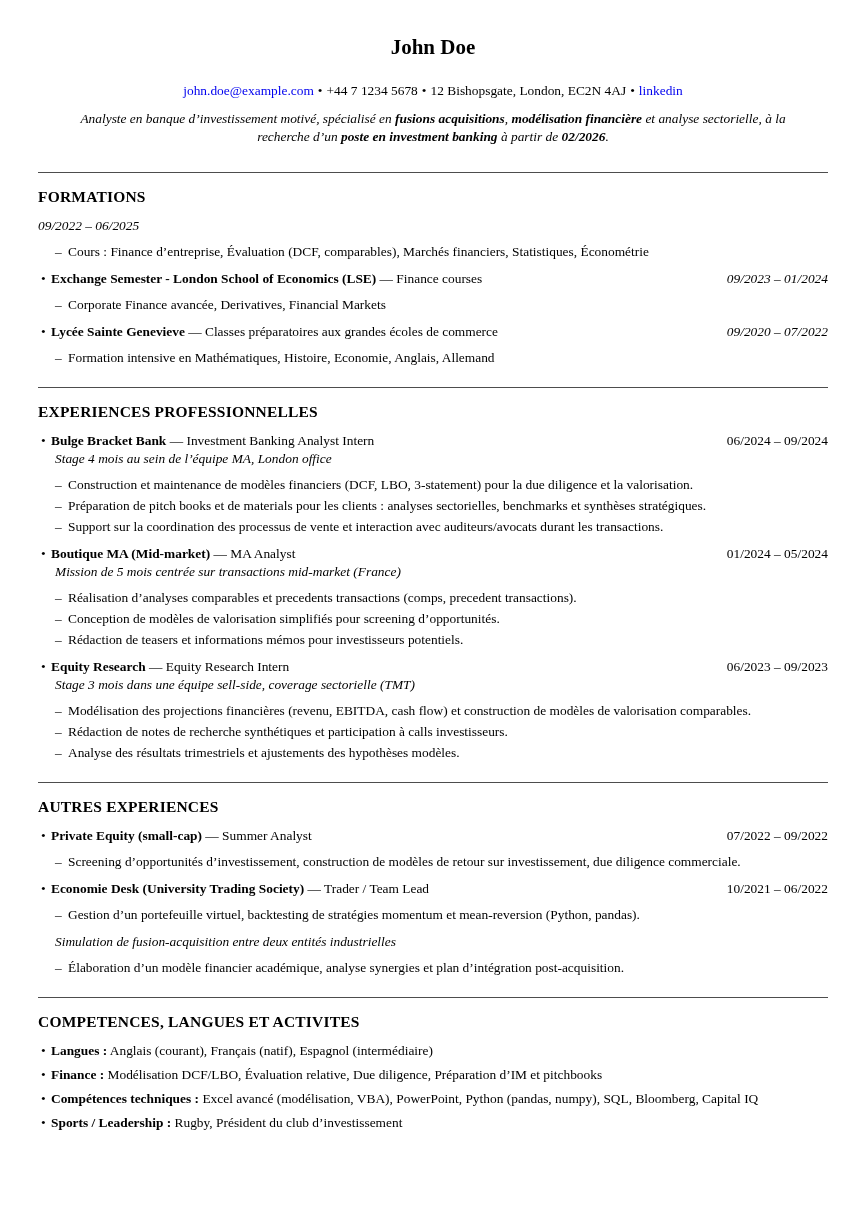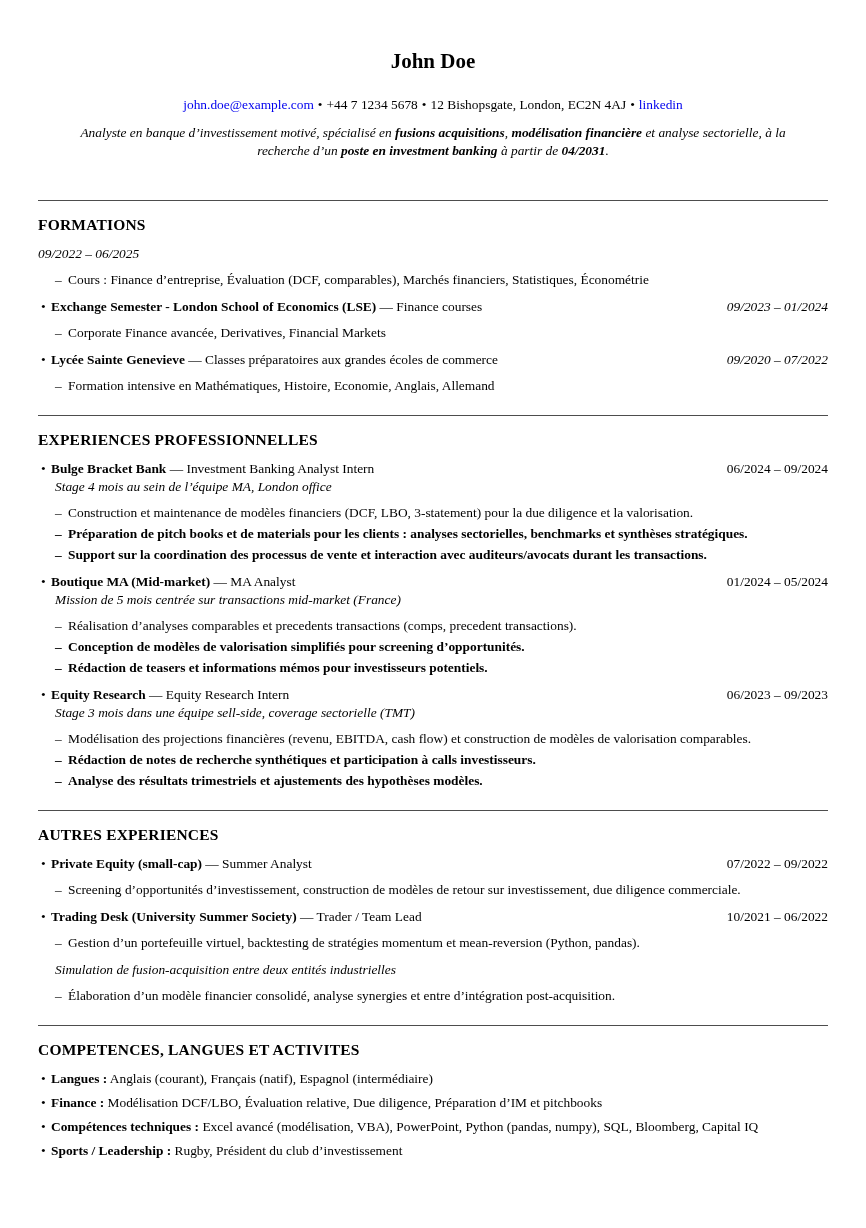--- a/index.html
+++ b/index.html
@@ -6,76 +6,76 @@
     --link:#0000EE;
     --rule:#4d4d4d;
     --text:#000000;
     --bg:#ffffff;
   }
   *{margin:0;padding:0;box-sizing:border-box;}
   html,body{background:#fff;}
   body{font-family:"Liberation Serif","DejaVu Serif",serif;color:var(--text);}
   .page{
     width:866px;height:1192px;background:var(--bg);
-    padding:48px 38px 0 38px;overflow:hidden;
+    padding:34px 38px 0 38px;overflow:hidden;
     font-size:13.4px;line-height:15px;
   }
   
   h1.name{
     text-align:center;font-size:21px;line-height:26px;font-weight:bold;
   }
   .contact{
     margin-top:23px;text-align:center;font-size:13.4px;line-height:16px;
   }
   .contact a{color:var(--link);text-decoration:none;cursor:pointer;}
   .contact .sep{padding:0 4px;}
   .summary{
     margin-top:11px;text-align:center;font-style:italic;
     line-height:17.5px;
   }
   .summary .b{font-weight:bold;}
   
-  main{margin-top:41px;}
+  main{margin-top:27px;}
   section{border-top:1px solid var(--rule);padding-top:15px;}
   section + section{margin-top:22px;}
   h2.sec-title{
     font-size:15.5px;line-height:18px;font-weight:bold;
     margin:0 0 12px 0;letter-spacing:.2px;
   }
   
   .entry + .entry{margin-top:12px;}
   .entry-header{display:flex;justify-content:space-between;align-items:baseline;line-height:15px;}
   .eh-left{flex:1 1 auto;padding-right:12px;}
   .mk1{display:inline-block;width:13px;padding-left:3px;}
   .org{font-weight:bold;}
   .entry-date{flex:0 0 auto;white-space:nowrap;}
   .entry-date.it{font-style:italic;}
   .entry-subtitle{margin-top:3px;padding-left:17px;font-style:italic;line-height:15px;}
   ul.bullets{list-style:none;margin-top:11px;padding-left:17px;}
   ul.bullets li{line-height:15px;}
-  ul.bullets li + li{margin-top:6px;font-weight:bold;}
+  ul.bullets li + li{margin-top:6px;}
   .mk2{display:inline-block;width:13px;}
   
   ul.skills{list-style:none;}
   ul.skills li{line-height:15px;}
   ul.skills li + li{margin-top:9px;}
   .skill-label{font-weight:bold;}
 </style>
 </head>
 <body>
 
 <div class="page">
   <header>
     <h1 class="name">John Doe</h1>
     <div class="contact">
       <a href="#">john.doe@example.com</a><span class="sep">•</span><span>+44 7 1234 5678</span><span class="sep">•</span><span>12 Bishopsgate, London, EC2N 4AJ</span><span class="sep">•</span><a href="#">linkedin</a>
     </div>
     <div class="summary" id="summary">
         <div class="summary-line"><span>Analyste en banque d’investissement motivé, spécialisé en </span><span class="b">fusions  acquisitions</span><span>, </span><span class="b">modélisation financière</span><span> et analyse sectorielle, à la</span></div>
-        <div class="summary-line"><span>recherche d’un </span><span class="b">poste en investment banking</span><span> à partir de </span><span class="b">04/2031</span><span>.</span></div>
+        <div class="summary-line"><span>recherche d’un </span><span class="b">poste en investment banking</span><span> à partir de </span><span class="b">02/2026</span><span>.</span></div>
       </div>
   </header>
   <main id="sections">
       <section>
         <h2 class="sec-title">FORMATIONS</h2>
         <div class="entry">
           <div class="entry-header">
             <span class="entry-date it">09/2022 – 06/2025</span>
           </div>
           <ul class="bullets">
@@ -146,31 +146,31 @@
           <div class="entry-header">
             <span class="eh-left"><span class="mk1">•</span><span class="org">Private Equity (small-cap)</span><span class="sep2"> — </span><span class="role">Summer Analyst</span></span>
             <span class="entry-date">07/2022 – 09/2022</span>
           </div>
           <ul class="bullets">
             <li><span class="mk2">–</span><span>Screening d’opportunités d’investissement, construction de modèles de retour sur investissement, due diligence commerciale.</span></li>
           </ul>
         </div>
         <div class="entry">
           <div class="entry-header">
-            <span class="eh-left"><span class="mk1">•</span><span class="org">Trading Desk (University Summer Society)</span><span class="sep2"> — </span><span class="role">Trader / Team Lead</span></span>
+            <span class="eh-left"><span class="mk1">•</span><span class="org">Economie Desk (University Trading Society)</span><span class="sep2"> — </span><span class="role">Trader / Team Lead</span></span>
             <span class="entry-date">10/2021 – 06/2022</span>
           </div>
           <ul class="bullets">
             <li><span class="mk2">–</span><span>Gestion d’un portefeuille virtuel, backtesting de stratégies momentum et mean-reversion (Python, pandas).</span></li>
           </ul>
         </div>
         <div class="entry">
           <div class="entry-subtitle">Simulation de fusion-acquisition entre deux entités industrielles</div>
           <ul class="bullets">
-            <li><span class="mk2">–</span><span>Élaboration d’un modèle financier consolidé, analyse synergies et entre d’intégration post-acquisition.</span></li>
+            <li><span class="mk2">–</span><span>Élaboration d’un modèle financier académique, analyse synergies et plan d’intégration post-acquisition.</span></li>
           </ul>
         </div>
       </section>
       <section>
         <h2 class="sec-title">COMPETENCES, LANGUES ET ACTIVITES</h2>
         <ul class="skills">
           <li><span class="mk1">•</span><span class="skill-label">Langues :</span><span> Anglais (courant), Français (natif), Espagnol (intermédiaire)</span></li>
           <li><span class="mk1">•</span><span class="skill-label">Finance :</span><span> Modélisation DCF/LBO, Évaluation relative, Due diligence, Préparation d’IM et pitchbooks</span></li>
           <li><span class="mk1">•</span><span class="skill-label">Compétences techniques :</span><span> Excel avancé (modélisation, VBA), PowerPoint, Python (pandas, numpy), SQL, Bloomberg, Capital IQ</span></li>
           <li><span class="mk1">•</span><span class="skill-label">Sports / Leadership :</span><span> Rugby, Président du club d’investissement</span></li>

